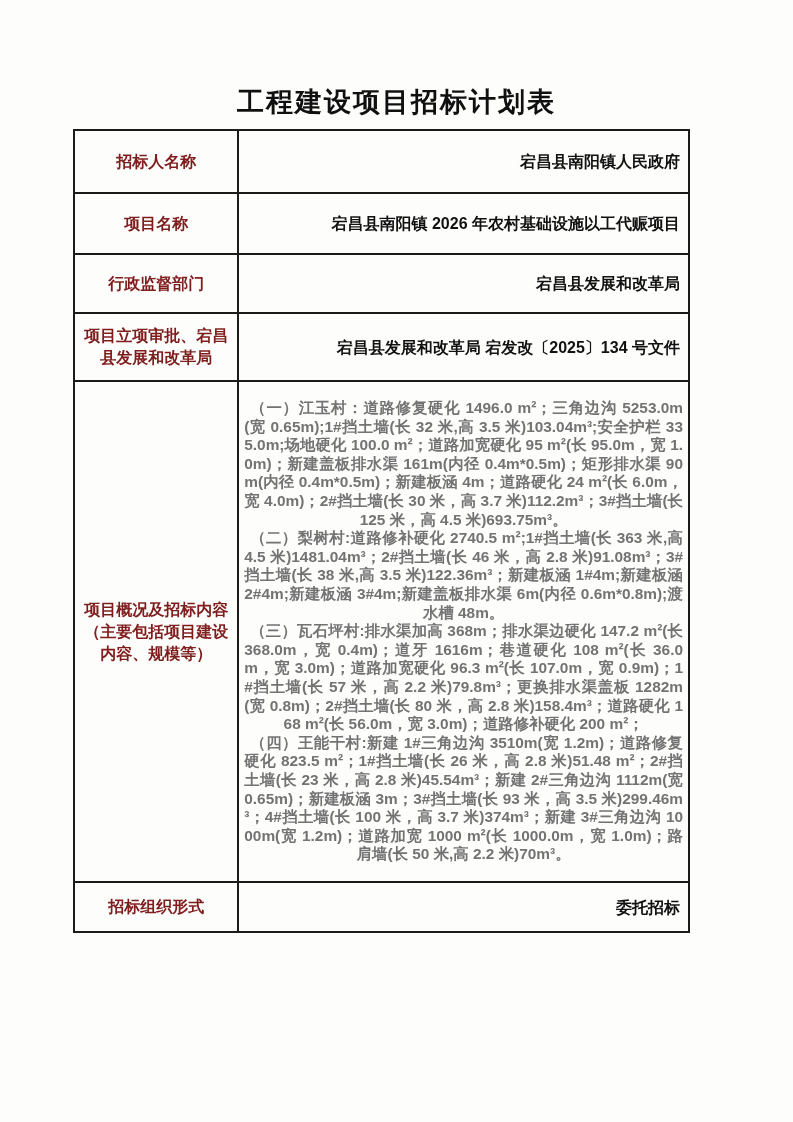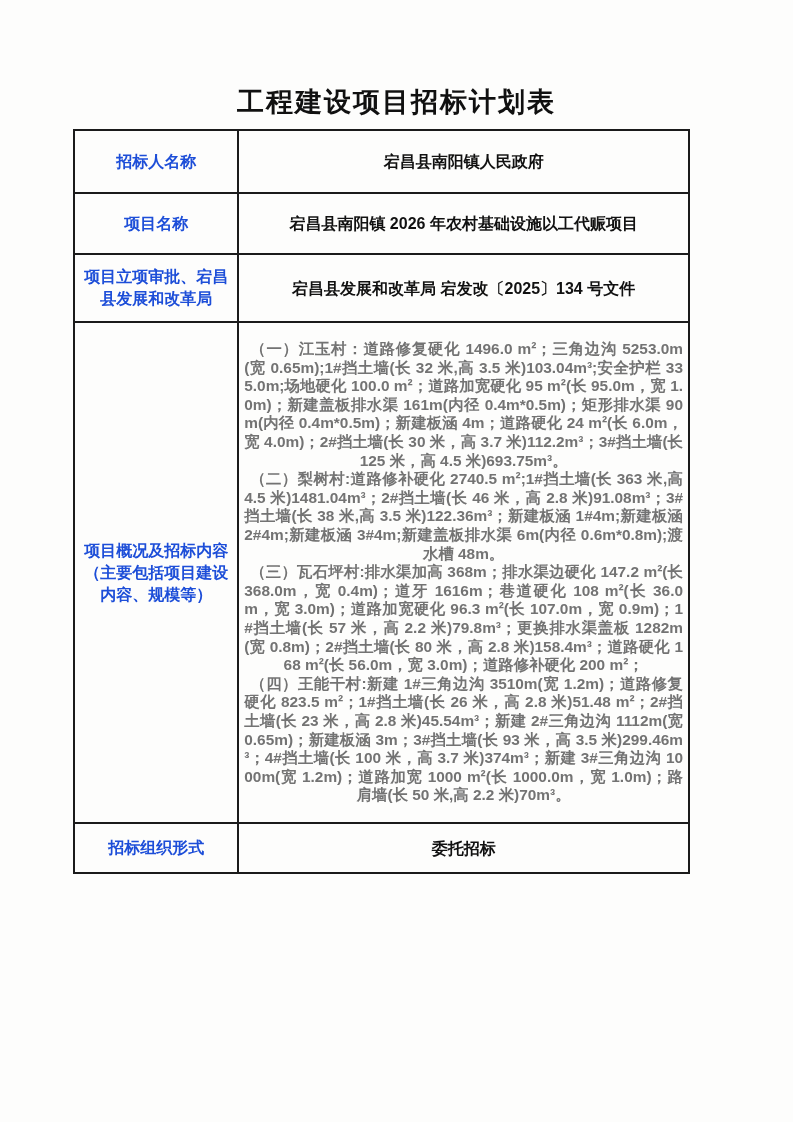--- a/index.html
+++ b/index.html
@@ -38,25 +38,25 @@
     vertical-align: middle;
     overflow: hidden;
   }
   td.label-cell {
     width: 164px;
     text-align: center;
     font-size: 16px;
     font-weight: 700;
     line-height: 22px;
     padding: 2px 6px;
-    color: #1d4ed8;
+    color: #7f1d1d;
   }
   td.value-cell {
     width: 450px;
-    text-align: center;
+    text-align: right;
     font-size: 16px;
     font-weight: 700;
     line-height: 21px;
     padding: 2px 8px;
     color: #111;
   }
   tr.r1 { height: 63px; }
   tr.r2 { height: 61px; }
   tr.r3 { height: 59px; }
   tr.r4 { height: 68px; }
@@ -89,20 +89,24 @@
   <table class="plan-table">
     <tbody>
       <tr class="r1">
         <td class="label-cell">招标人名称</td>
         <td class="value-cell">宕昌县南阳镇人民政府</td>
       </tr>
       <tr class="r2">
         <td class="label-cell">项目名称</td>
         <td class="value-cell">宕昌县南阳镇 2026 年农村基础设施以工代赈项目</td>
       </tr>
+      <tr class="r3">
+        <td class="label-cell">行政监督部门</td>
+        <td class="value-cell">宕昌县发展和改革局</td>
+      </tr>
       <tr class="r4">
         <td class="label-cell">项目立项审批、宕昌县发展和改革局</td>
         <td class="value-cell">宕昌县发展和改革局 宕发改〔2025〕134 号文件</td>
       </tr>
       <tr class="r5">
         <td class="label-cell">项目概况及招标内容（主要包括项目建设内容、规模等）</td>
         <td class="value-cell details-cell">
           <p>（一）江玉村：道路修复硬化 1496.0 m²；三角边沟 5253.0m(宽 0.65m);1#挡土墙(长 32 米,高 3.5 米)103.04m³;安全护栏 335.0m;场地硬化 100.0 m²；道路加宽硬化 95 m²(长 95.0m，宽 1.0m)；新建盖板排水渠 161m(内径 0.4m*0.5m)；矩形排水渠 90m(内径 0.4m*0.5m)；新建板涵 4m；道路硬化 24 m²(长 6.0m，宽 4.0m)；2#挡土墙(长 30 米，高 3.7 米)112.2m³；3#挡土墙(长 125 米，高 4.5 米)693.75m³。</p>
           <p>（二）梨树村:道路修补硬化 2740.5 m²;1#挡土墙(长 363 米,高 4.5 米)1481.04m³；2#挡土墙(长 46 米，高 2.8 米)91.08m³；3#挡土墙(长 38 米,高 3.5 米)122.36m³；新建板涵 1#4m;新建板涵 2#4m;新建板涵 3#4m;新建盖板排水渠 6m(内径 0.6m*0.8m);渡水槽 48m。</p>
           <p>（三）瓦石坪村:排水渠加高 368m；排水渠边硬化 147.2 m²(长 368.0m，宽 0.4m)；道牙 1616m；巷道硬化 108 m²(长 36.0m，宽 3.0m)；道路加宽硬化 96.3 m²(长 107.0m，宽 0.9m)；1#挡土墙(长 57 米，高 2.2 米)79.8m³；更换排水渠盖板 1282m(宽 0.8m)；2#挡土墙(长 80 米，高 2.8 米)158.4m³；道路硬化 168 m²(长 56.0m，宽 3.0m)；道路修补硬化 200 m²；</p>

